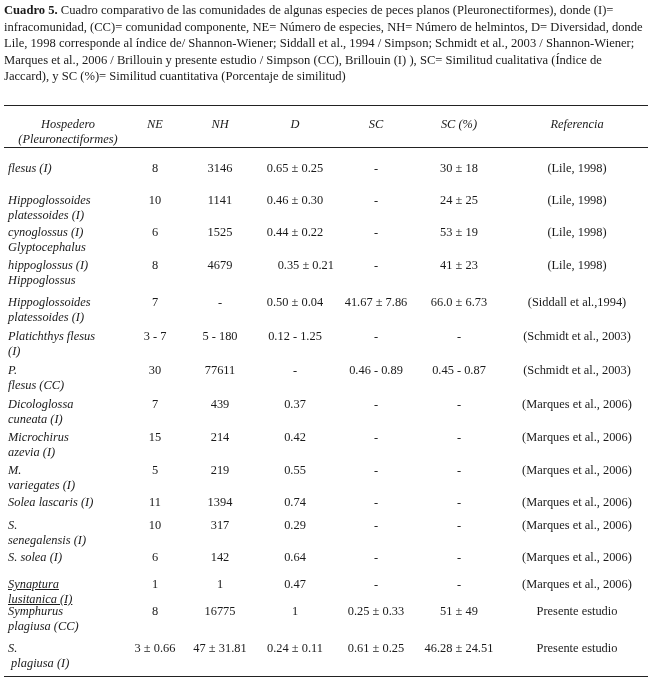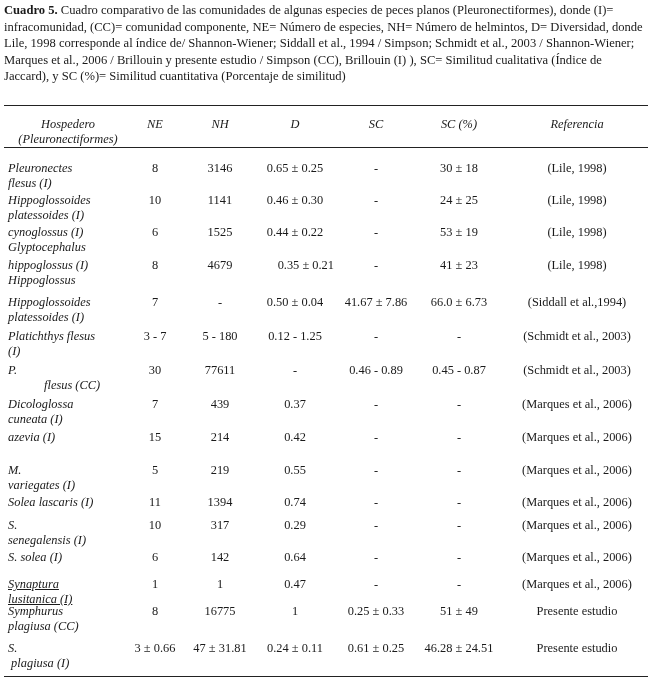--- a/index.html
+++ b/index.html
@@ -38,21 +38,20 @@
   <div class="cell hdr c sc" style="top:117px">SC</div>
   <div class="cell hdr c scp" style="top:117px">SC (%)</div>
   <div class="cell hdr c ref" style="top:117px">Referencia</div>
 </div>
 
 <div class="rule" style="top:147px"></div>
 
 <div id="rows">
     <div>
       <div class="cell it host" style="top: 161px;">
-        <div>Pleuronectes</div>
         <div style="white-space: pre;">flesus (I)</div>
       </div>
       <div class="cell c ne" style="top: 161px;">8</div>
       <div class="cell c nh" style="top: 161px;">3146</div>
       <div class="cell c d" style="top: 161px;">0.65 ± 0.25</div>
       <div class="cell c sc" style="top: 161px;">-</div>
       <div class="cell c scp" style="top: 161px;">30 ± 18</div>
       <div class="cell c ref" style="top: 161px;">(Lile, 1998)</div>
     </div>
     <div>
@@ -111,21 +110,21 @@
       <div class="cell c ne" style="top: 329px;">3 - 7</div>
       <div class="cell c nh" style="top: 329px;">5 - 180</div>
       <div class="cell c d" style="top: 329px;">0.12 - 1.25</div>
       <div class="cell c sc" style="top: 329px;">-</div>
       <div class="cell c scp" style="top: 329px;">-</div>
       <div class="cell c ref" style="top: 329px;">(Schmidt et al., 2003)</div>
     </div>
     <div>
       <div class="cell it host" style="top: 363px;">
         <div>P.</div>
-        <div style="white-space: pre; margin-left: 36px;">flesus (CC)</div>
+        <div style="white-space: pre;">flesus (CC)</div>
       </div>
       <div class="cell c ne" style="top: 363px;">30</div>
       <div class="cell c nh" style="top: 363px;">77611</div>
       <div class="cell c d" style="top: 363px;">-</div>
       <div class="cell c sc" style="top: 363px;">0.46 - 0.89</div>
       <div class="cell c scp" style="top: 363px;">0.45 - 0.87</div>
       <div class="cell c ref" style="top: 363px;">(Schmidt et al., 2003)</div>
     </div>
     <div>
       <div class="cell it host" style="top: 397px;">
@@ -134,20 +133,21 @@
       </div>
       <div class="cell c ne" style="top: 397px;">7</div>
       <div class="cell c nh" style="top: 397px;">439</div>
       <div class="cell c d" style="top: 397px;">0.37</div>
       <div class="cell c sc" style="top: 397px;">-</div>
       <div class="cell c scp" style="top: 397px;">-</div>
       <div class="cell c ref" style="top: 397px;">(Marques et al., 2006)</div>
     </div>
     <div>
       <div class="cell it host" style="top: 430px;">
+        <div>Microchirus</div>
         <div style="white-space: pre;">azevia (I)</div>
       </div>
       <div class="cell c ne" style="top: 430px;">15</div>
       <div class="cell c nh" style="top: 430px;">214</div>
       <div class="cell c d" style="top: 430px;">0.42</div>
       <div class="cell c sc" style="top: 430px;">-</div>
       <div class="cell c scp" style="top: 430px;">-</div>
       <div class="cell c ref" style="top: 430px;">(Marques et al., 2006)</div>
     </div>
     <div>

